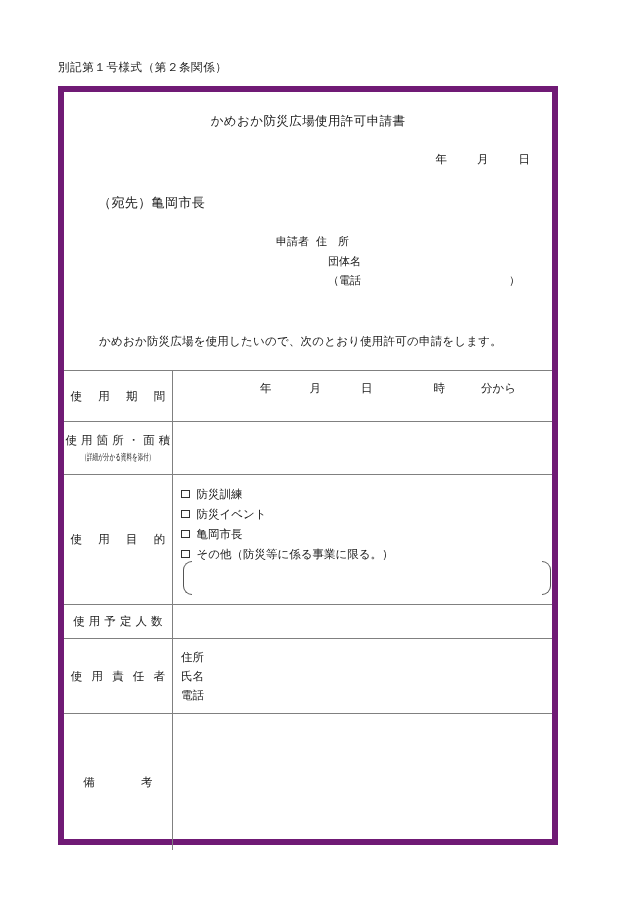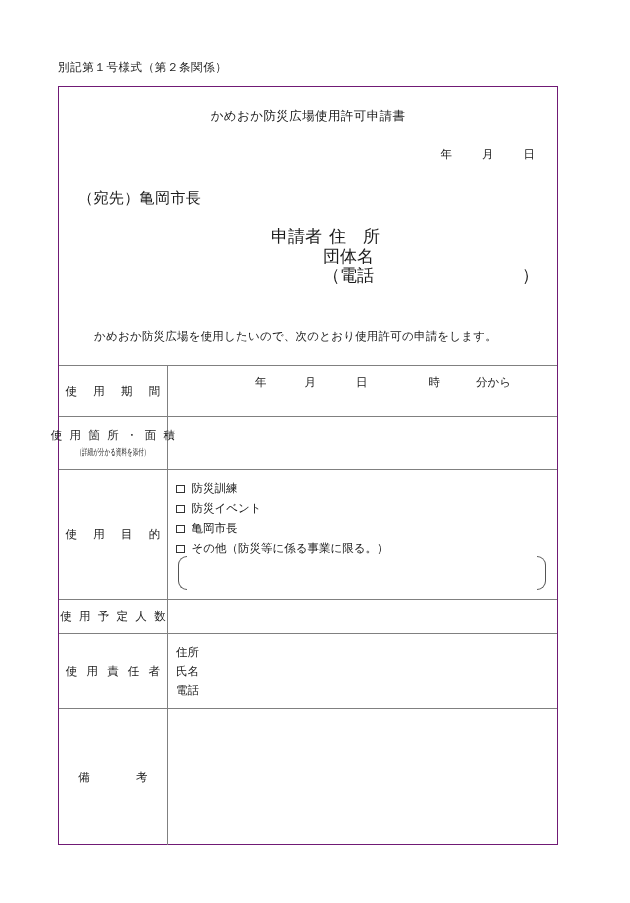--- a/index.html
+++ b/index.html
@@ -33,21 +33,21 @@
     white-space: nowrap;
   }
 
   
   .frame {
     position: absolute;
     left: 58px;
     top: 86px;
     width: 500px;
     height: 759px;
-    border: 1px solid #701a75;
+    border: 6px solid #701a75;
     box-sizing: border-box;
   }
 
   
   .head-area {
     position: relative;
     height: 278px;
     box-sizing: border-box;
   }
 
@@ -69,31 +69,31 @@
     font-size: 11.5px;
     white-space: nowrap;
   }
   .date-line .seg { display: inline-block; }
   .date-line .gapA { display: inline-block; width: 30px; }
   .date-line .gapB { display: inline-block; width: 30px; }
 
   .addressee {
     position: absolute;
     top: 102px;
-    left: 19px;
-    font-size: 15px;
+    left: 34px;
+    font-size: 13px;
     letter-spacing: 0.4px;
     white-space: nowrap;
   }
 
   .applicant {
     position: absolute;
     top: 140px;
     left: 212px;
-    font-size: 17px;
+    font-size: 11px;
     line-height: 19.5px;
     white-space: nowrap;
   }
   .applicant .row { display: block; height: 19.5px; }
   .applicant .lbl-main { display: inline-block; }
   .applicant .indent { display: inline-block; width: 52px; }
   .applicant .sp { display: inline-block; width: 7px; }
   .applicant .tel-open { display: inline-block; }
   .applicant .tel-gap { display: inline-block; width: 148px; }
 
@@ -105,21 +105,20 @@
     letter-spacing: 0.2px;
     white-space: nowrap;
   }
 
   
   .rows {
     position: absolute;
     left: 0;
     top: 278px;
     width: 100%;
-    font-family: Liberation Mono, monospace;
   }
   .trow {
     display: flex;
     border-top: 1px solid #808080;
     box-sizing: border-box;
   }
   .cell-label {
     width: 109px;
     min-width: 109px;
     border-right: 1px solid #808080;

